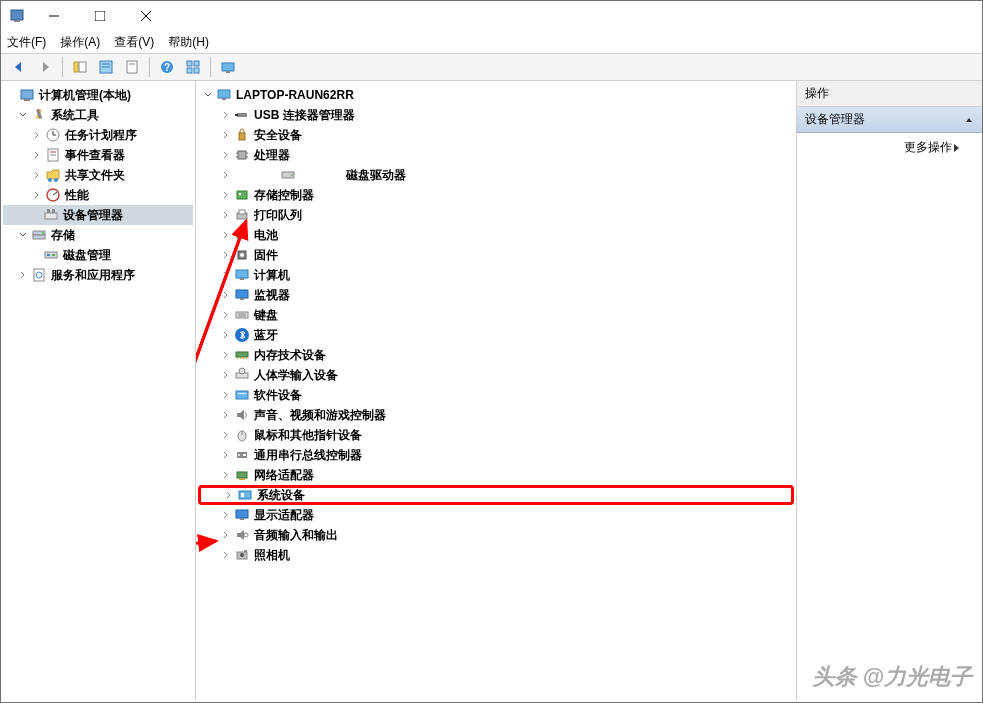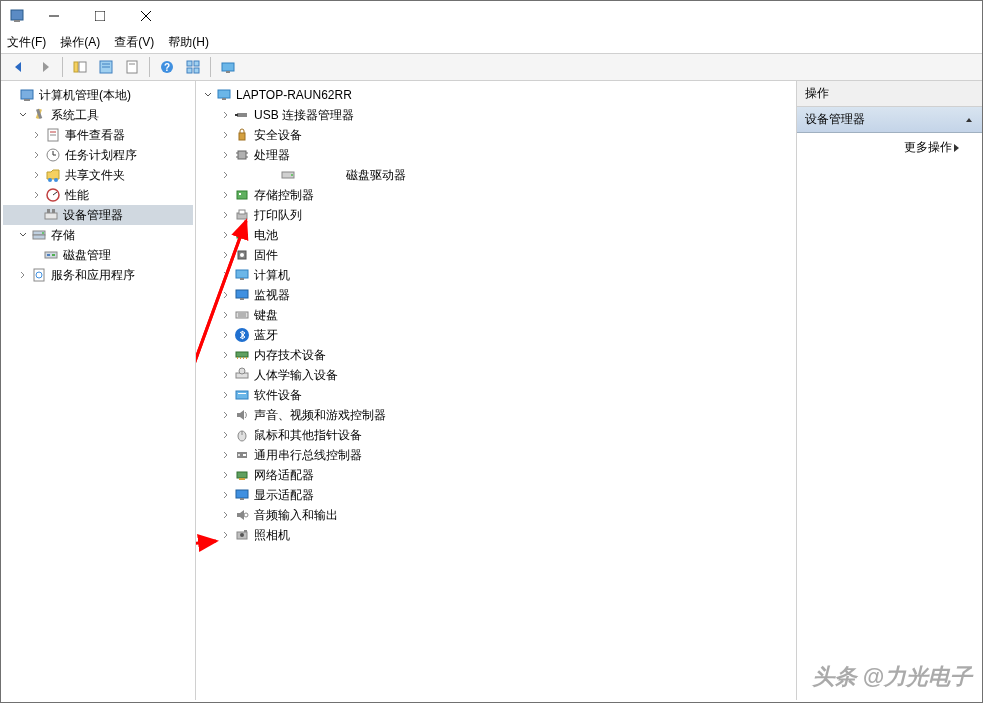--- a/index.html
+++ b/index.html
@@ -17,21 +17,21 @@
 .left-tree { width: 195px; border-right: 1px solid #d0d0d0; overflow: auto; padding: 4px 2px; }
 .mid-pane { flex: 1; border-right: 1px solid #d0d0d0; overflow: auto; padding: 4px 2px; position: relative; }
 .right-pane { width: 185px; display: flex; flex-direction: column; }
 .right-pane .rheader { background: #f0f0f0; border-bottom: 1px solid #d0d0d0; padding: 4px 8px; font-weight: normal; }
 .right-pane .rsub { background: linear-gradient(#d8e4f0, #c4d4e8); padding: 4px 8px; display: flex; align-items: center; justify-content: space-between; border-bottom: 1px solid #a0b0c0; }
 .right-pane .raction { padding: 6px 22px; display: flex; align-items: center; justify-content: flex-end; }
 .tree-row { display: flex; align-items: center; height: 20px; white-space: nowrap; cursor: default; }
 .tree-row.selected { background: #d0d8e0; }
 .tree-expander { width: 12px; height: 12px; display: flex; align-items: center; justify-content: center; margin-right: 2px; }
 .tree-icon { width: 16px; height: 16px; margin-right: 4px; display: flex; align-items: center; justify-content: center; }
-.tree-label { font-size: 12px; }
+.tree-label { font-size: 12px; font-weight: bold; }
 .highlight-box { border: 3px solid #ff0000; border-radius: 4px; }
 .arrow-annotation { position: absolute; pointer-events: none; z-index: 100; }
 .watermark { position: absolute; right: 10px; bottom: 10px; font-size: 22px; font-weight: bold; color: rgba(100,100,100,0.55); font-style: italic; pointer-events: none; }
 svg { display: block; }
 </style>
 </head>
 <body>
 
 <div class="titlebar">
   <span class="title-icon">
@@ -150,41 +150,41 @@
       <span class="tree-label">系统工具</span>
     </div>
     <div class="tree-row" style="padding-left:28px">
       <span class="tree-expander">
           <svg width="10" height="10">
             <polyline points="3,2 6,5 3,8" fill="none" stroke="#888"></polyline>
           </svg>
         </span>
       <span class="tree-icon">
           <svg width="16" height="16">
+            <circle cx="8" cy="8" r="6" fill="#fff" stroke="#888"></circle>
+            <line x1="8" y1="8" x2="8" y2="4" stroke="#333"></line>
+            <line x1="8" y1="8" x2="11" y2="8" stroke="#333"></line>
+          </svg>
+        </span>
+      <span class="tree-label">任务计划程序</span>
+    </div>
+    <div class="tree-row" style="padding-left:28px">
+      <span class="tree-expander">
+          <svg width="10" height="10">
+            <polyline points="3,2 6,5 3,8" fill="none" stroke="#888"></polyline>
+          </svg>
+        </span>
+      <span class="tree-icon">
+          <svg width="16" height="16">
             <rect x="3" y="2" width="10" height="12" fill="#fff" stroke="#888"></rect>
             <line x1="5" y1="5" x2="11" y2="5" stroke="#c04040"></line>
             <line x1="5" y1="8" x2="11" y2="8" stroke="#888"></line>
           </svg>
         </span>
       <span class="tree-label">事件查看器</span>
-    </div>
-    <div class="tree-row" style="padding-left:28px">
-      <span class="tree-expander">
-          <svg width="10" height="10">
-            <polyline points="3,2 6,5 3,8" fill="none" stroke="#888"></polyline>
-          </svg>
-        </span>
-      <span class="tree-icon">
-          <svg width="16" height="16">
-            <circle cx="8" cy="8" r="6" fill="#fff" stroke="#888"></circle>
-            <line x1="8" y1="8" x2="8" y2="4" stroke="#333"></line>
-            <line x1="8" y1="8" x2="11" y2="8" stroke="#333"></line>
-          </svg>
-        </span>
-      <span class="tree-label">任务计划程序</span>
     </div>
     <div class="tree-row" style="padding-left:28px">
       <span class="tree-expander">
           <svg width="10" height="10">
             <polyline points="3,2 6,5 3,8" fill="none" stroke="#888"></polyline>
           </svg>
         </span>
       <span class="tree-icon">
           <svg width="16" height="16">
             <polygon points="2,5 6,5 8,3 14,3 14,12 2,12" fill="#f5d060" stroke="#c0a030"></polygon>
@@ -542,20 +542,34 @@
               <polyline points="3,2 6,5 3,8" fill="none" stroke="#888"></polyline>
             </svg>
           </span>
           <span class="tree-icon">
             <svg width="16" height="16">
               <rect x="3" y="5" width="10" height="6" fill="#60a060" stroke="#307030"></rect>
               <rect x="5" y="11" width="6" height="2" fill="#d0a040"></rect>
             </svg>
           </span>
           <span class="tree-label">网络适配器</span>
+        </div>
+        <div class="tree-row highlight-box" style="padding-left: 22px;">
+          <span class="tree-expander">
+            <svg width="10" height="10">
+              <polyline points="3,2 6,5 3,8" fill="none" stroke="#888"></polyline>
+            </svg>
+          </span>
+          <span class="tree-icon">
+            <svg width="16" height="16">
+              <rect x="2" y="4" width="12" height="8" fill="#6bb6e8" stroke="#3080c0"></rect>
+              <rect x="4" y="6" width="3" height="4" fill="#fff"></rect>
+            </svg>
+          </span>
+          <span class="tree-label">系统设备</span>
         </div>
         <div class="tree-row" style="padding-left: 22px;">
           <span class="tree-expander">
             <svg width="10" height="10">
               <polyline points="3,2 6,5 3,8" fill="none" stroke="#888"></polyline>
             </svg>
           </span>
           <span class="tree-icon">
             <svg width="16" height="16">
               <rect x="2" y="3" width="12" height="8" fill="#4090e0" stroke="#2060a0"></rect>

